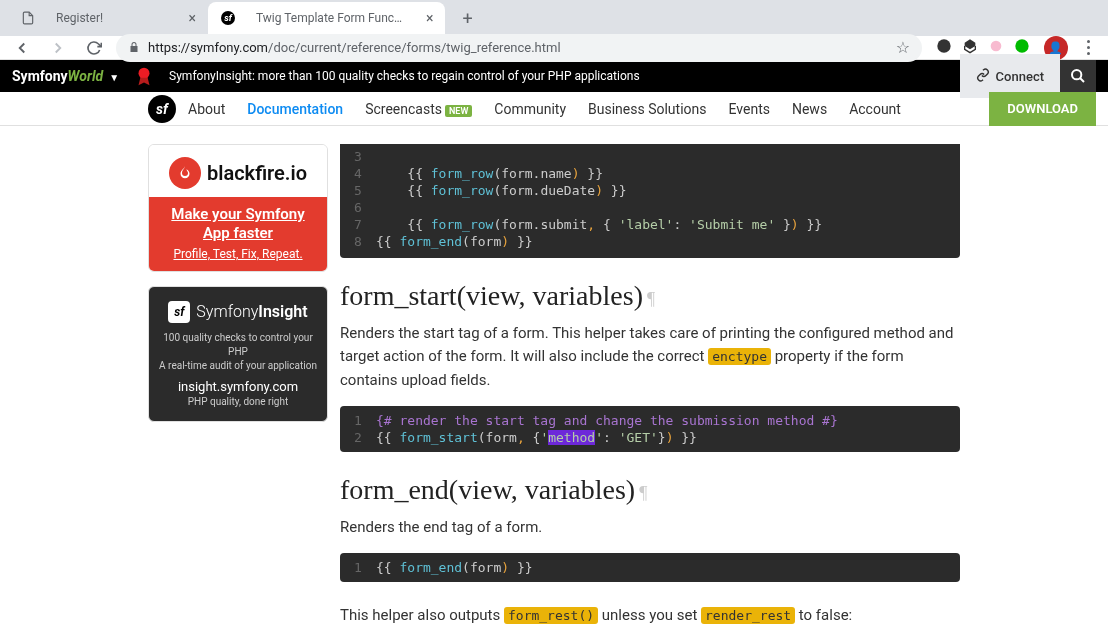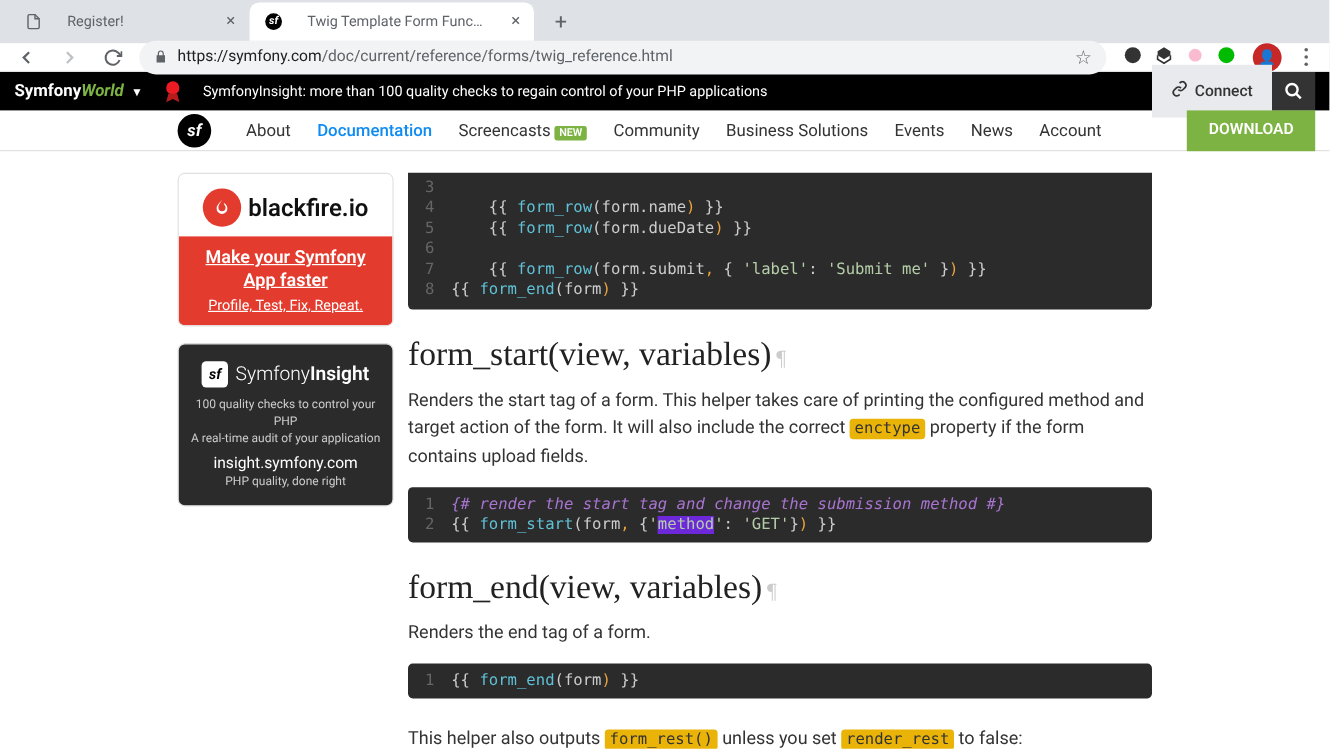--- a/index.html
+++ b/index.html
@@ -36,21 +36,21 @@
 .promo-logo .green { color: #7cb342; font-style: italic; }
 .promo-logo .arrow { margin-left: 6px; font-size: 10px; }
 .promo-badge-icon { margin: 0 14px; width: 22px; height: 22px; color: #ed1c24; }
 .promo-msg { flex: 1; }
 .connect-btn { background: #e8eaed; color: #333; padding: 13px 16px; height: 44px; display: flex; align-items: center; gap: 6px; font-size: 13px; font-weight: 500; }
 .search-btn { background: #333; color: #fff; width: 36px; height: 32px; display: flex; align-items: center; justify-content: center; }
 
 
 .main-nav { height: 34px; display: flex; align-items: center; padding: 0 12px 0 148px; gap: 22px; border-bottom: 1px solid #e0e0e0; font-size: 14px; position: relative; }
 .sf-logo { position: absolute; left: 148px; width: 28px; height: 28px; background: #000; border-radius: 50%; display: flex; align-items: center; justify-content: center; color: #fff; font-weight: 700; font-style: italic; font-size: 14px; }
-.nav-items { display: flex; gap: 22px; margin-left: 57px; align-items: center; }
+.nav-items { display: flex; gap: 22px; margin-left: 40px; align-items: center; }
 .nav-item { color: #333; }
 .nav-item.active { color: #0d8bf2; font-weight: 500; }
 .nav-new { background: #7cb342; color: #fff; font-size: 9px; padding: 1px 4px; border-radius: 2px; margin-left: 3px; font-weight: 600; }
 .download-btn { background: #7cb342; color: #fff; padding: 0 18px; height: 34px; display: flex; align-items: center; font-weight: 600; font-size: 13px; margin-left: auto; }
 
 
 .content-area { display: flex; padding-top: 18px; }
 .sidebar { width: 340px; padding-left: 148px; padding-right: 12px; display: flex; flex-direction: column; gap: 14px; }
 
 .ad-card { border: 1px solid #e0e0e0; border-radius: 6px; overflow: hidden; text-align: center; }
@@ -78,21 +78,21 @@
 .code-line { display: flex; }
 .line-num { width: 36px; text-align: center; color: #666; padding: 1px 0; user-select: none; }
 .line-code { padding: 1px 0; white-space: pre; }
 .tk-tag { color: #ccc; }
 .tk-fn { color: #5fc1d6; }
 .tk-paren { color: #ccc; }
 .tk-arg { color: #ccc; }
 .tk-punct { color: #e8a33d; }
 .tk-str { color: #b5cea8; }
 .tk-brace { color: #ccc; }
-.tk-comment { color: #a874d0; font-style: italic; }
+.tk-comment { color: #a874d0; }
 .tk-key-str { color: #b5cea8; }
 .tk-sel { background: #6d28d9; }
 
 h2.section-head { font-family: Georgia, 'Times New Roman', serif; font-weight: 400; font-size: 28px; color: #222; margin-bottom: 10px; }
 .pilcrow { color: #ccc; font-size: 18px; margin-left: 4px; }
 p.body-text { font-size: 15px; color: #333; line-height: 1.55; margin-bottom: 14px; }
 code.inline { font-family: "SFMono-Regular", Consolas, monospace; background: #eab308; padding: 1px 4px; border-radius: 3px; font-size: 13px; }
 </style>
 </head>
 <body>

